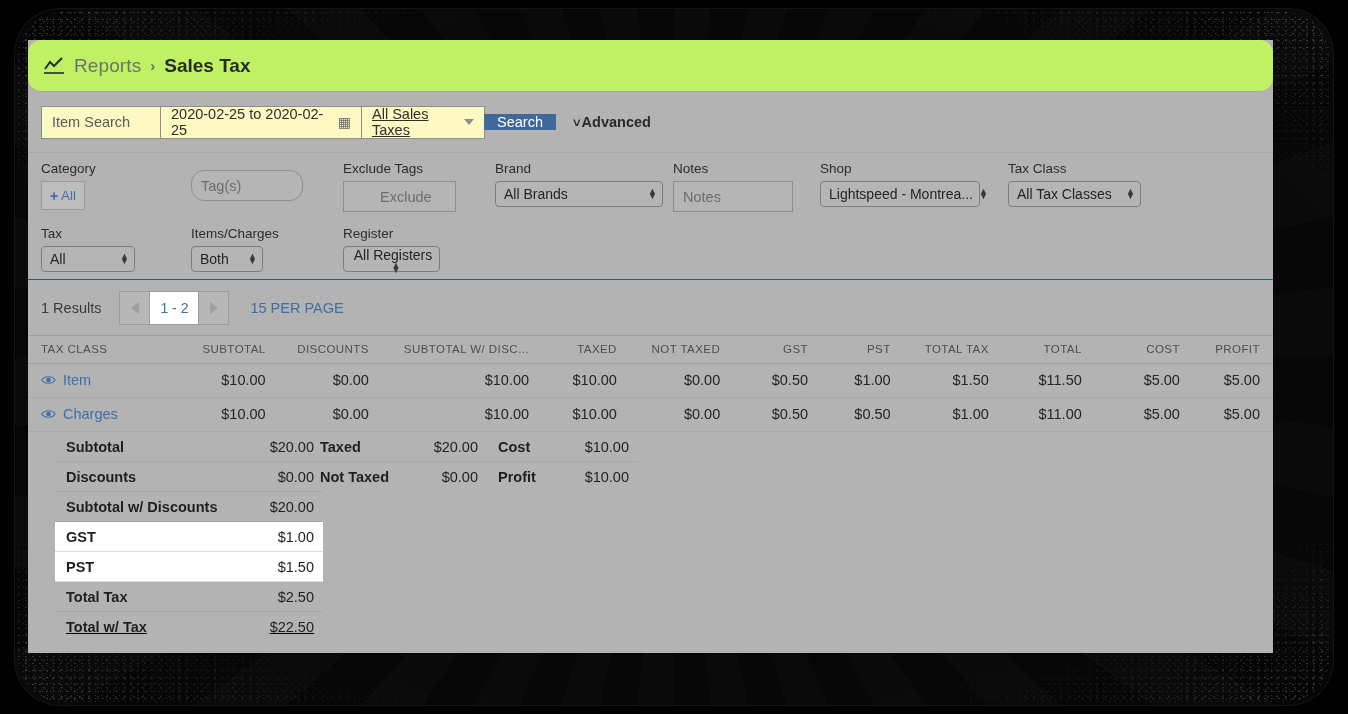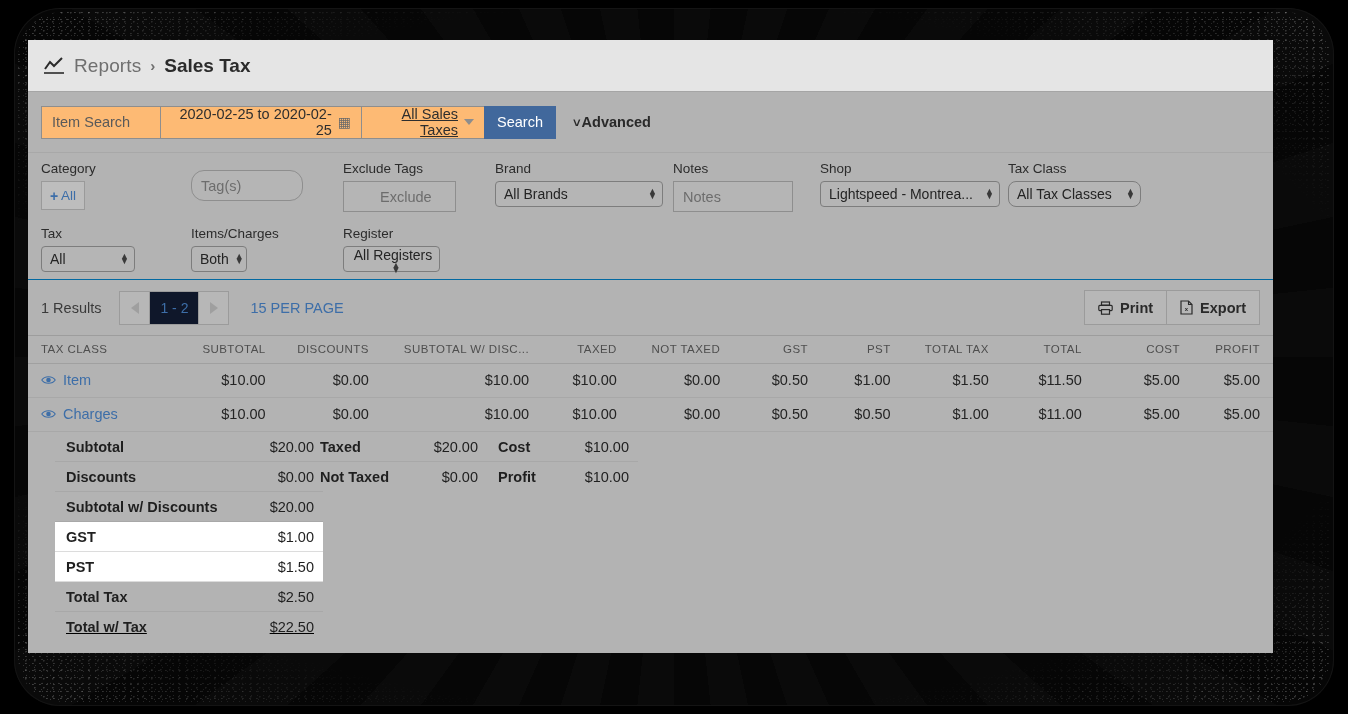--- a/index.html
+++ b/index.html
@@ -44,25 +44,26 @@
     position: absolute;
     left: 28px; top: 40px;
     width: 1245px; height: 613px;
     background: #b3b3b3;
     overflow: hidden;
   }
 
   
   #header-bar {
     height: 52px;
-    background: #e5e5e5;
+    background: #bef264;
     border-bottom: 1px solid #a5a5a5;
     display: flex; align-items: center;
     padding: 0 0 0 16px;
     box-sizing: border-box;
+    border-radius: 13px;
   }
   .bc-icon {
     width: 20px; height: 18px;
     margin-right: 10px;
     display: inline-block;
     flex: 0 0 auto;
   }
   .bc-root {
     font-size: 19px;
     color: #6f6f6f;
@@ -86,33 +87,32 @@
     background: #b3b3b3;
     border-bottom: 1px solid #a8a8a8;
     display: flex; align-items: center;
     padding-left: 13px;
     box-sizing: border-box;
   }
   .sb-field {
     height: 33px;
     box-sizing: border-box;
     border: 1px solid #8e8e8e;
-    background: #fdba74;
+    background: #fef9c3;
     display: flex; align-items: center;
     padding: 0 10px;
     font-size: 14.5px;
     color: #5a5a5a;
     margin-right: -1px;
-    text-align: right;
   }
   #item-search { width: 120px; }
   #date-range { width: 202px; color: #2e2e2e; justify-content: space-between; }
   #tax-select { width: 124px; justify-content: space-between; color: #2e2e2e; text-decoration: underline; }
   #search-btn {
-    height: 33px; width: 72px;
+    height: 16px; width: 72px;
     background: #41689c;
     color: #ffffff;
     font-size: 14.5px;
     display: flex; align-items: center; justify-content: center;
     border: none; cursor: pointer;
     font-family: "Liberation Sans", sans-serif;
   }
   #advanced-toggle {
     margin-left: 17px;
     font-size: 14.5px;
@@ -202,21 +202,21 @@
     width: 29px; height: 32px;
     border: 1px solid #9b9b9b;
     background: #b7b7b7;
     display: flex; align-items: center; justify-content: center;
     cursor: pointer;
     margin-right: -1px;
   }
   .pg-cur {
     height: 32px; min-width: 48px;
     border: 1px solid #9b9b9b;
-    background: #0f172a;
+    background: #ffffff;
     color: #3d6ea8;
     font-size: 14px;
     display: flex; align-items: center; justify-content: center;
     margin-right: -1px;
     cursor: pointer;
   }
   .arr-l { width:0;height:0;border-top:6px solid transparent;border-bottom:6px solid transparent;border-right:8px solid #9f9f9f; }
   .arr-r { width:0;height:0;border-top:6px solid transparent;border-bottom:6px solid transparent;border-left:8px solid #9f9f9f; }
   #per-page {
     margin-left: 22px;
@@ -359,32 +359,32 @@
       </div>
     </div>
 
     <div class="fld" style="left:645px; top:8px;">
       <div class="fld-label">Notes</div>
       <div class="text-input" style="width:120px;">Notes</div>
     </div>
 
     <div class="fld" style="left:792px; top:8px;">
       <div class="fld-label">Shop</div>
-      <div class="sel" style="width:180px;">
+      <div class="sel" style="width:160px;">
         <span>Lightspeed - Montrea...</span>
         <span class="spin">
             <span>▲</span>
             <span>▼</span>
           </span>
       </div>
     </div>
 
     <div class="fld" style="left:980px; top:8px;">
       <div class="fld-label">Tax Class</div>
-      <div class="sel" style="width:133px;border-radius:8px;">
+      <div class="sel" style="width:133px;">
         <span>All Tax Classes</span>
         <span class="spin">
             <span>▲</span>
             <span>▼</span>
           </span>
       </div>
     </div>
 
     <div class="fld" style="left:13px; top:73px;">
       <div class="fld-label">Tax</div>
@@ -392,21 +392,21 @@
         <span>All</span>
         <span class="spin">
             <span>▲</span>
             <span>▼</span>
           </span>
       </div>
     </div>
 
     <div class="fld" style="left:163px; top:73px;">
       <div class="fld-label">Items/Charges</div>
-      <div class="sel" style="width:56px;">
+      <div class="sel" style="width:72px;">
         <span>Both</span>
         <span class="spin">
             <span>▲</span>
             <span>▼</span>
           </span>
       </div>
     </div>
 
     <div class="fld" style="left:315px; top:73px;">
       <div class="fld-label">Register</div>
@@ -425,42 +425,20 @@
     <div id="pager">
       <div class="pg-btn">
           <span class="arr-l"></span>
         </div>
       <div class="pg-cur">1 - 2</div>
       <div class="pg-btn">
           <span class="arr-r"></span>
         </div>
     </div>
     <span id="per-page">15 PER PAGE</span>
-    <div id="toolbar-actions">
-      <div class="tb-btn">
-        <span class="gl">
-          <svg width="15" height="14" viewBox="0 0 15 14">
-            <rect x="3.5" y="1" width="8" height="3.2" fill="none" stroke="#2a2a2a" stroke-width="1.2"></rect>
-            <rect x="0.8" y="4.4" width="13.4" height="5.2" rx="1" fill="none" stroke="#2a2a2a" stroke-width="1.2"></rect>
-            <rect x="3.5" y="8.6" width="8" height="4.6" fill="#b7b7b7" stroke="#2a2a2a" stroke-width="1.2"></rect>
-          </svg>
-        </span>
-        <span>Print</span>
-      </div>
-      <div class="tb-btn">
-        <span class="gl">
-          <svg width="13" height="15" viewBox="0 0 13 15">
-            <path d="M1 1 h7.5 l3.5 3.5 V14 H1 Z" fill="none" stroke="#2a2a2a" stroke-width="1.2"></path>
-            <path d="M8.5 1 v3.5 h3.5" fill="none" stroke="#2a2a2a" stroke-width="1.1"></path>
-            <text x="6.3" y="11.4" font-size="6" text-anchor="middle" fill="#2a2a2a" font-family="Liberation Sans, sans-serif">x</text>
-          </svg>
-        </span>
-        <span>Export</span>
-      </div>
-    </div>
   </div>
 
   <table id="data-table">
     <colgroup>
       <col style="width:140px">
         <col style="width:90px">
         <col style="width:100px">
         <col style="width:155px">
       <col style="width:85px">
         <col style="width:100px">

